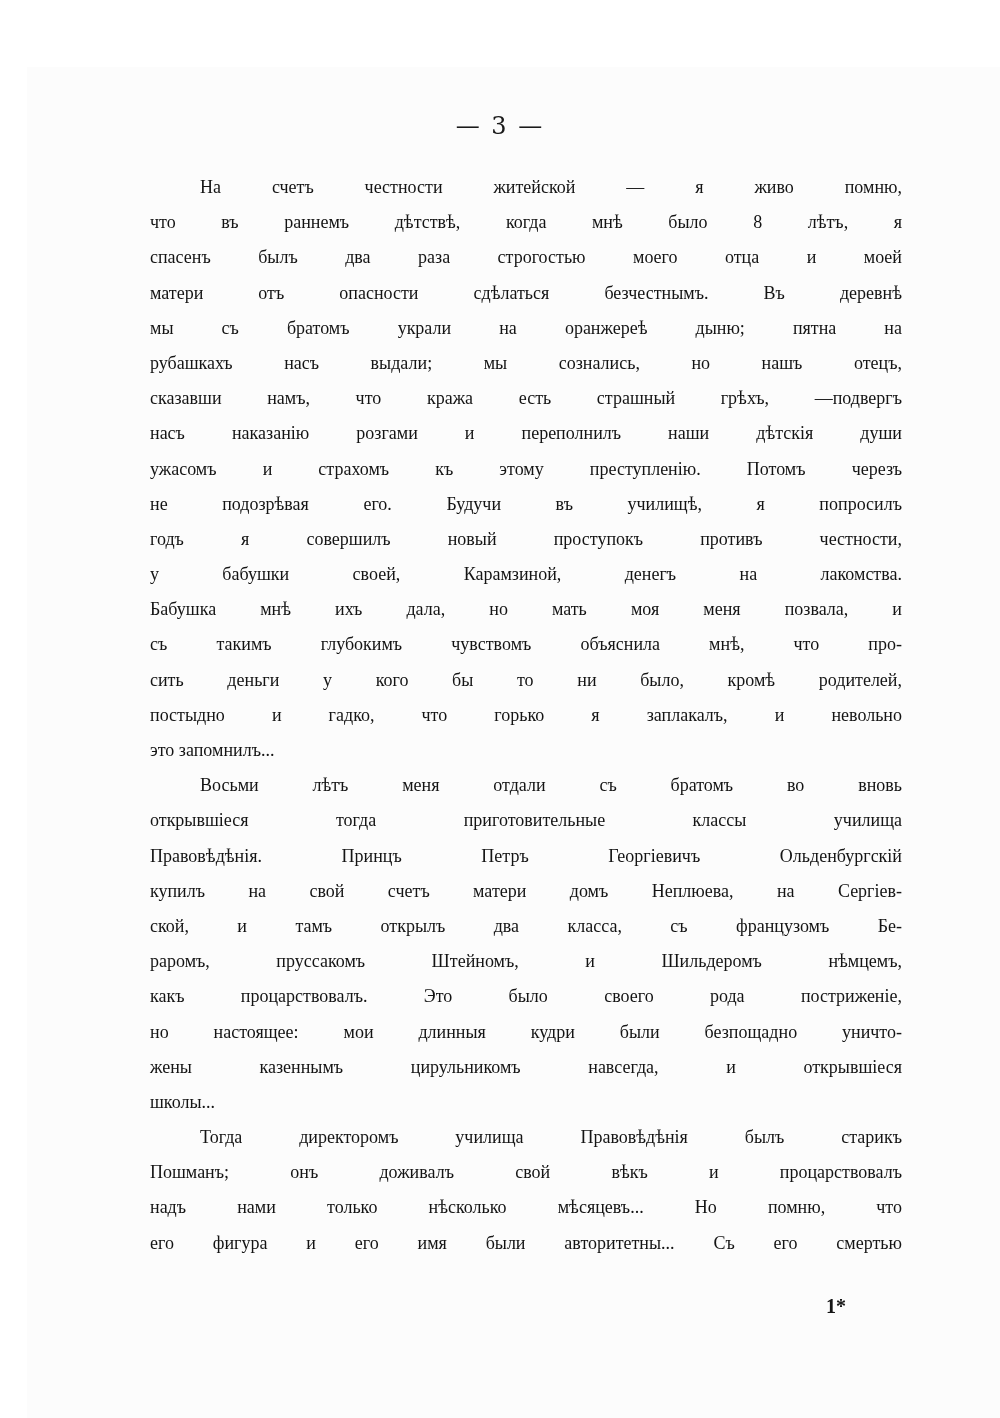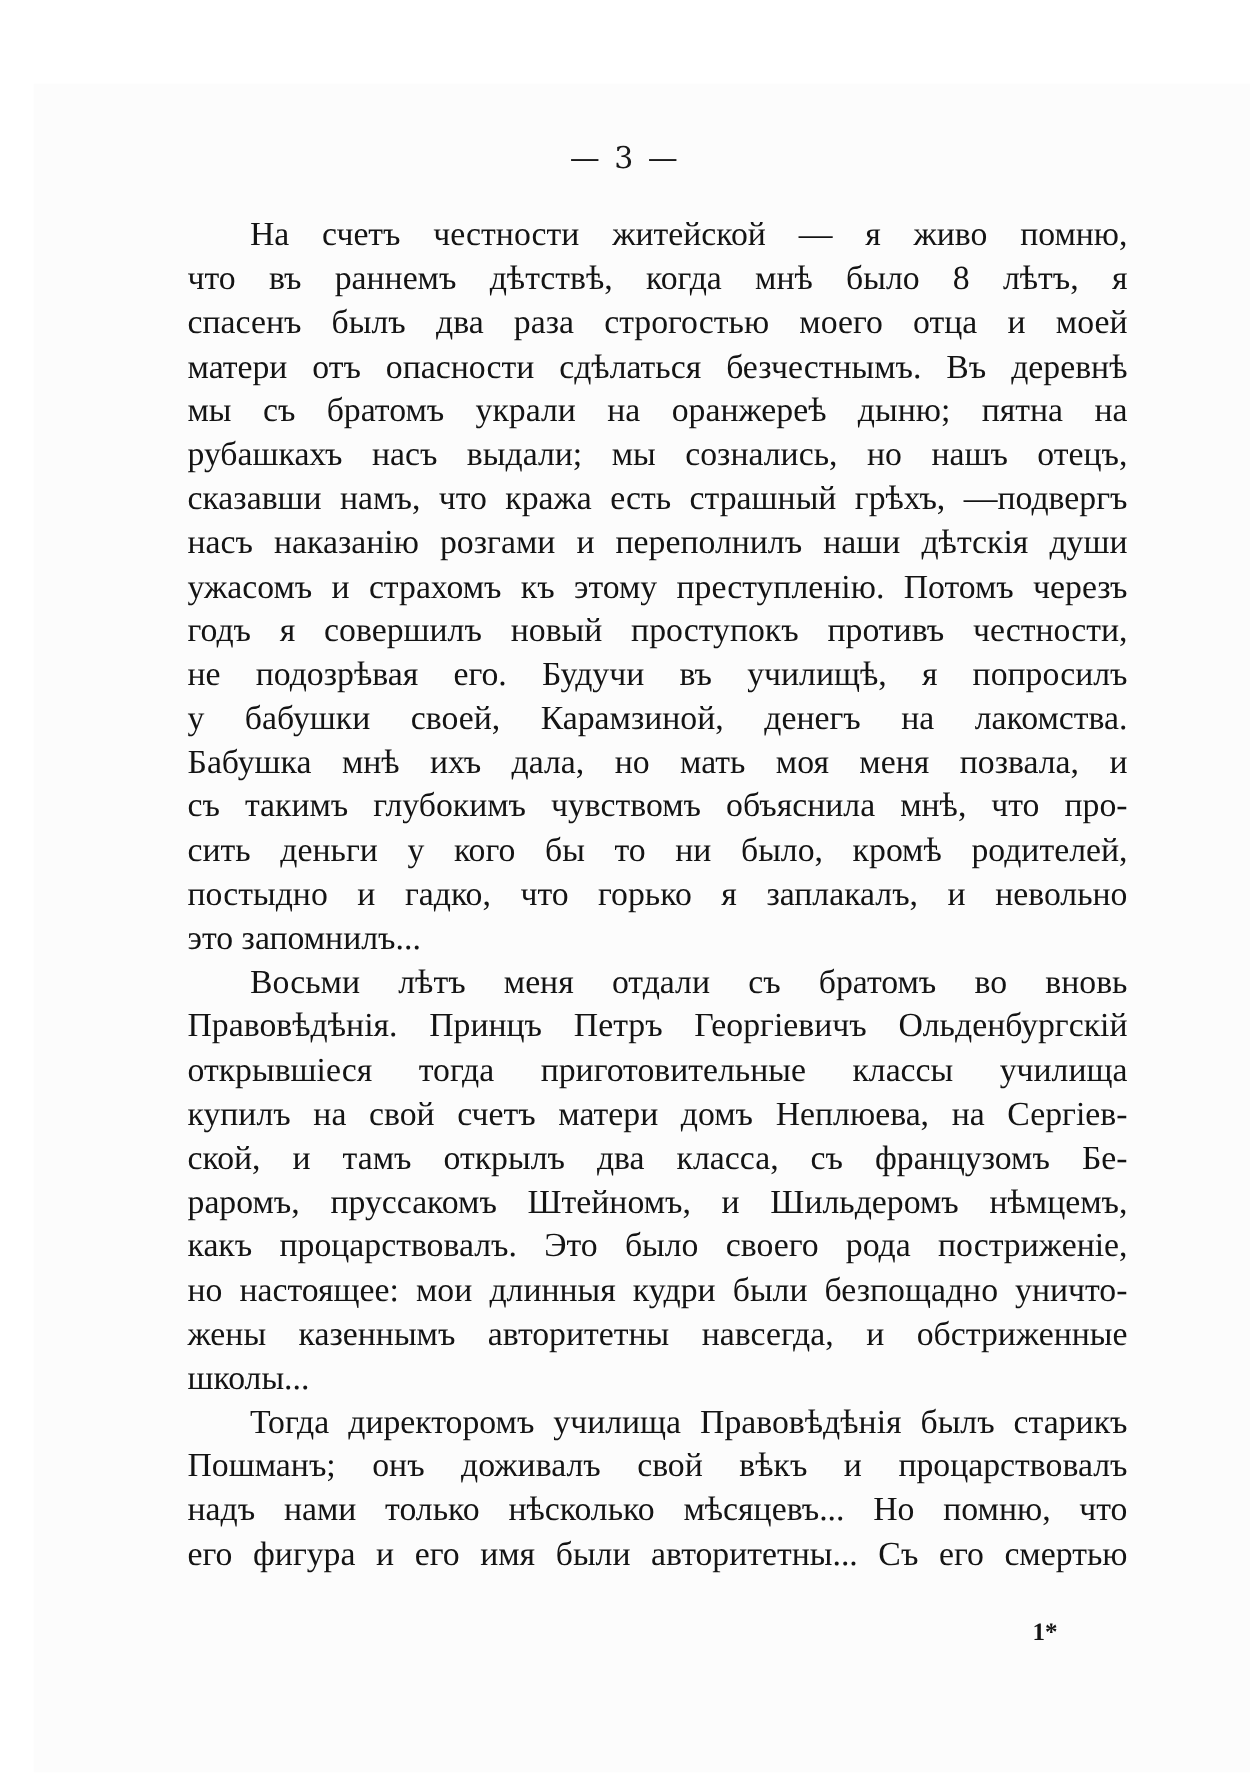--- a/index.html
+++ b/index.html
@@ -31,21 +31,21 @@
       font-size: 24px;
       color: #1a1a1a;
       letter-spacing: 2px;
     }
     .text-block {
       position: absolute;
       left: 150px;
       top: 170px;
       width: 752px;
       font-family: "Liberation Serif", serif;
-      font-size: 27px;
+      font-size: 18px;
       line-height: 35.2px;
       color: #141414;
     }
     .line {
       display: block;
       height: 35.2px;
       white-space: nowrap;
       text-align: justify;
       text-align-last: justify;
       overflow: visible;
@@ -78,39 +78,39 @@
   <div>
     <span class="line indent">На счетъ честности житейской — я живо помню,</span>
     <span class="line">что въ раннемъ дѣтствѣ, когда мнѣ было 8 лѣтъ, я</span>
     <span class="line">спасенъ былъ два раза строгостью моего отца и моей</span>
     <span class="line">матери отъ опасности сдѣлаться безчестнымъ. Въ деревнѣ</span>
     <span class="line">мы съ братомъ украли на оранжереѣ дыню; пятна на</span>
     <span class="line">рубашкахъ насъ выдали; мы сознались, но нашъ отецъ,</span>
     <span class="line">сказавши намъ, что кража есть страшный грѣхъ, —подвергъ</span>
     <span class="line">насъ наказанію розгами и переполнилъ наши дѣтскія души</span>
     <span class="line">ужасомъ и страхомъ къ этому преступленію. Потомъ черезъ</span>
+    <span class="line">не подозрѣвая его. Будучи въ училищѣ, я попросилъ</span>
     <span class="line">годъ я совершилъ новый проступокъ противъ честности,</span>
-    <span class="line">не подозрѣвая его. Будучи въ училищѣ, я попросилъ</span>
     <span class="line">у бабушки своей, Карамзиной, денегъ на лакомства.</span>
     <span class="line">Бабушка мнѣ ихъ дала, но мать моя меня позвала, и</span>
     <span class="line">съ такимъ глубокимъ чувствомъ объяснила мнѣ, что про-</span>
     <span class="line">сить деньги у кого бы то ни было, кромѣ родителей,</span>
     <span class="line">постыдно и гадко, что горько я заплакалъ, и невольно</span>
     <span class="line last">это запомнилъ...</span>
   </div>
   <div>
     <span class="line indent">Восьми лѣтъ меня отдали съ братомъ во вновь</span>
+    <span class="line">открывшіеся тогда приготовительные классы училища</span>
     <span class="line">Правовѣдѣнія. Принцъ Петръ Георгіевичъ Ольденбургскій</span>
-    <span class="line">открывшіеся тогда приготовительные классы училища</span>
     <span class="line">купилъ на свой счетъ матери домъ Неплюева, на Сергіев-</span>
     <span class="line">ской, и тамъ открылъ два класса, съ французомъ Бе-</span>
     <span class="line">раромъ, пруссакомъ Штейномъ, и Шильдеромъ нѣмцемъ,</span>
     <span class="line">какъ процарствовалъ. Это было своего рода постриженіе,</span>
     <span class="line">но настоящее: мои длинныя кудри были безпощадно уничто-</span>
-    <span class="line">жены казеннымъ авторитетны навсегда, и обстриженные</span>
+    <span class="line">жены казеннымъ цирульникомъ навсегда, и открывшіеся</span>
     <span class="line last">школы...</span>
   </div>
   <div>
     <span class="line indent">Тогда директоромъ училища Правовѣдѣнія былъ старикъ</span>
     <span class="line">Пошманъ; онъ доживалъ свой вѣкъ и процарствовалъ</span>
     <span class="line">надъ нами только нѣсколько мѣсяцевъ... Но помню, что</span>
     <span class="line">его фигура и его имя были авторитетны... Съ его смертью</span>
   </div>
 </div>
 

